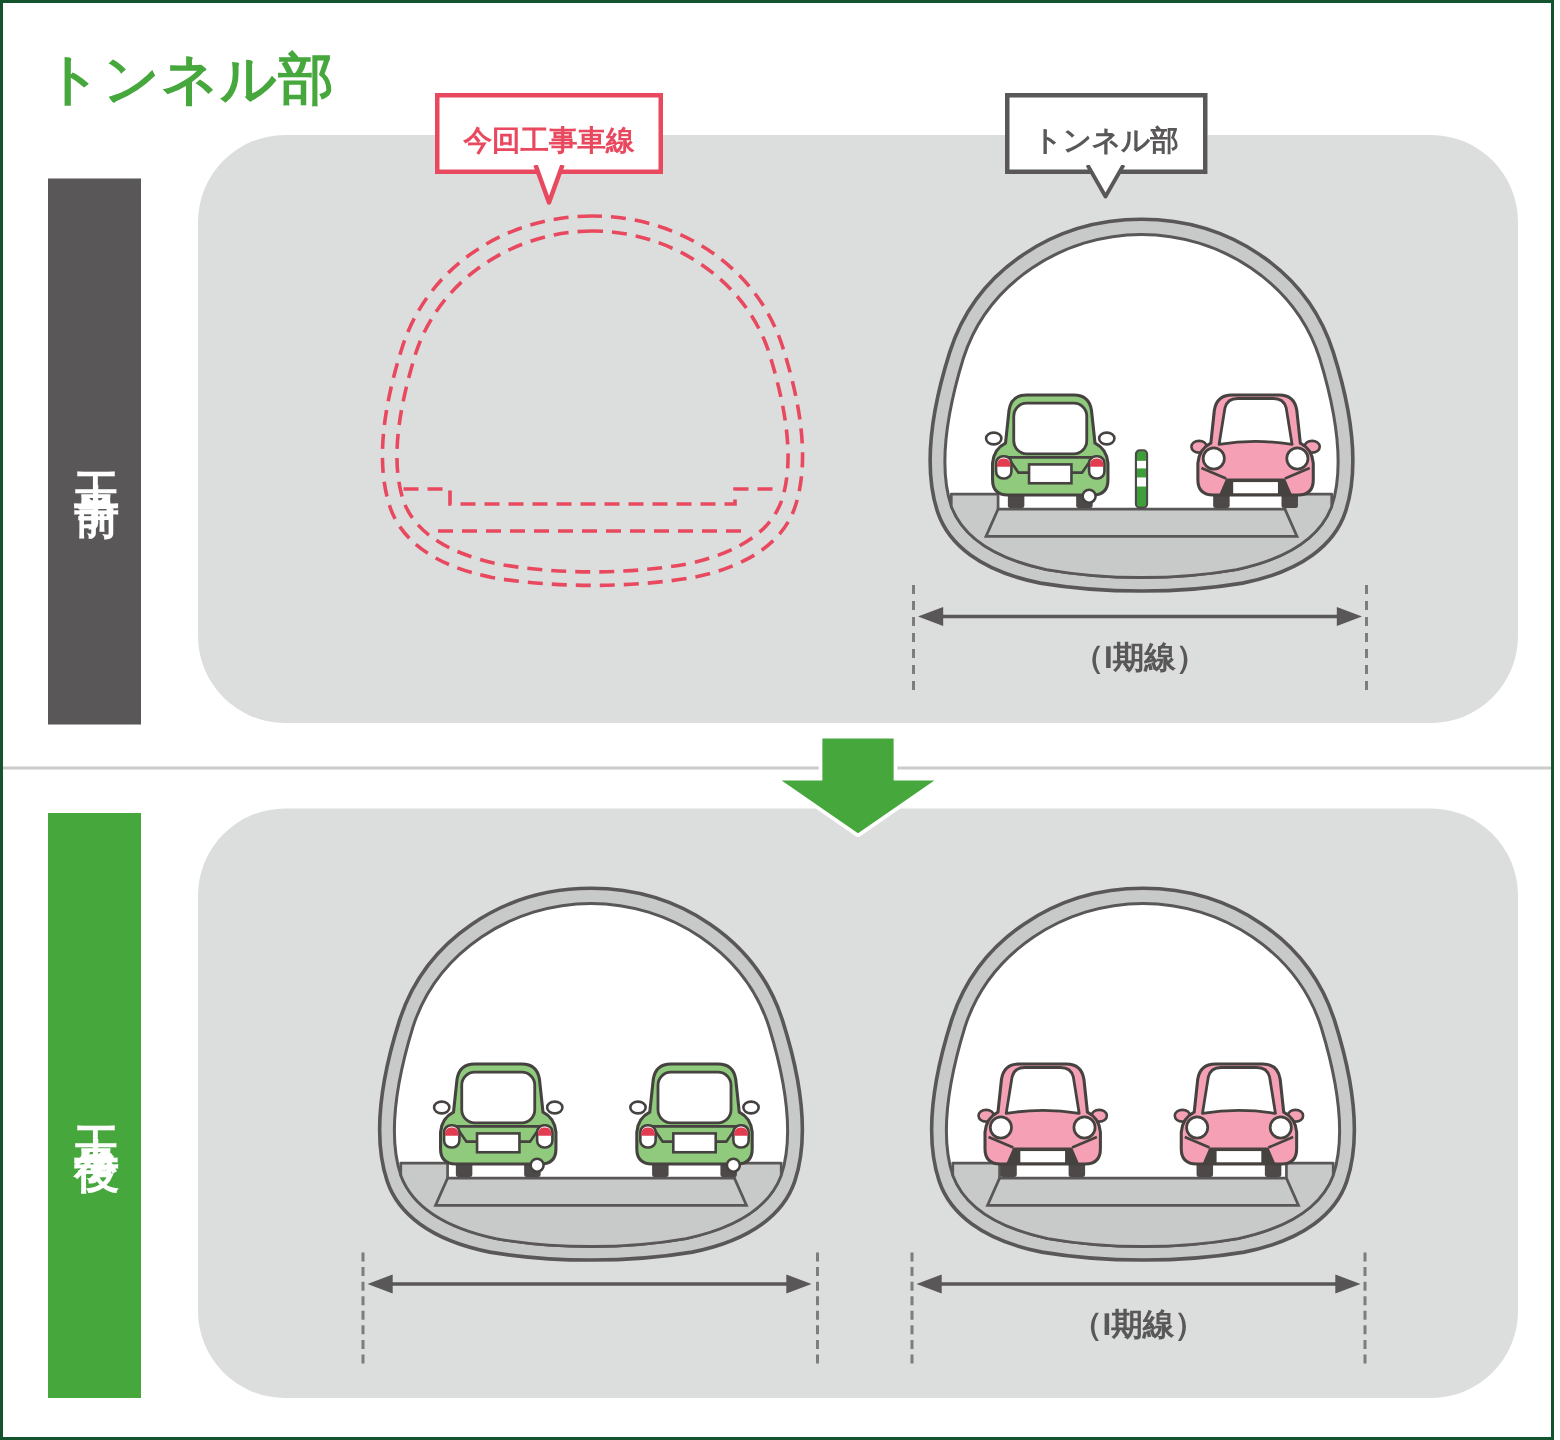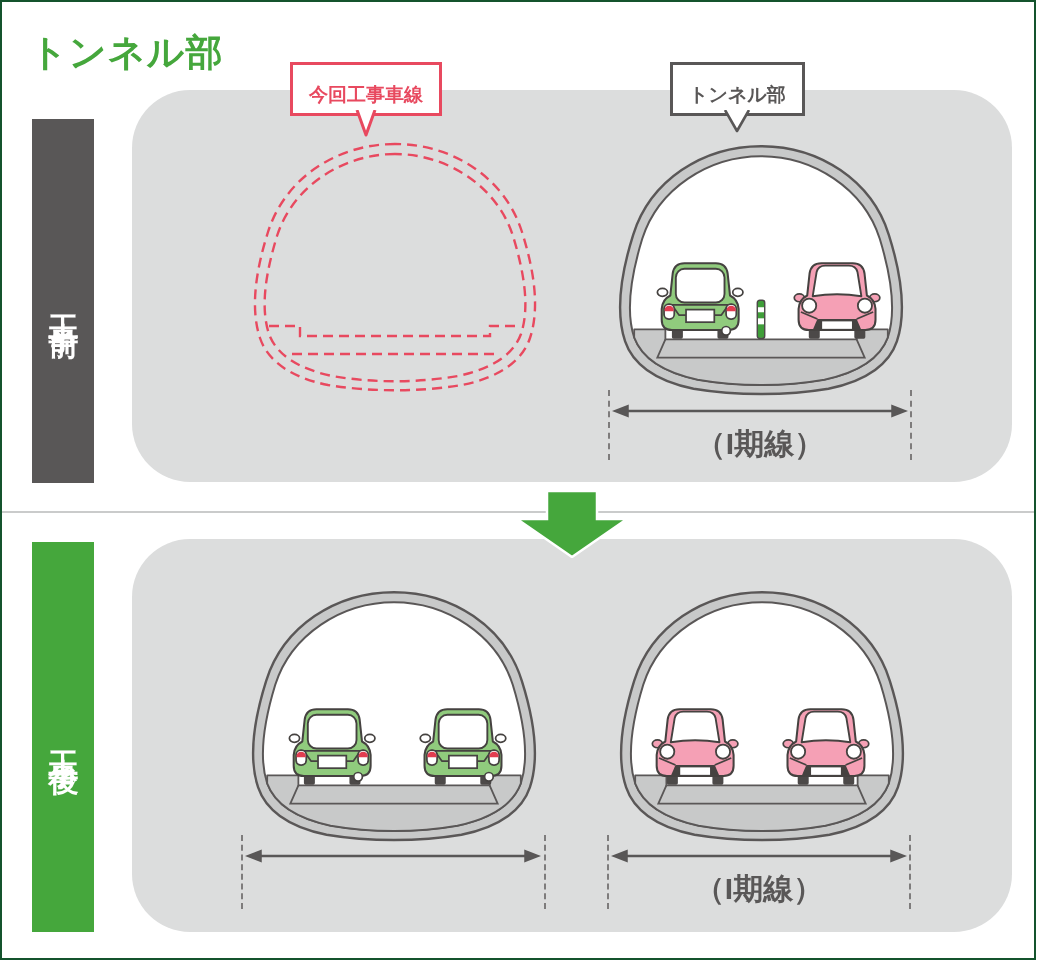--- a/index.html
+++ b/index.html
@@ -35,21 +35,21 @@
   
   #divider{left:0;top:509px;width:1040px;height:2px;background:#cacbcb;z-index:1;}
   #transition-arrow{left:514px;top:488px;z-index:2;}
   
   .dim{z-index:3;}
   .dim .dash{position:absolute;top:0;bottom:0;width:0;border-left:2px dashed #7e7c7c;}
   .dim .dash.left{left:0;}
   .dim .dash.right{right:0;}
   .dim svg{position:absolute;left:4px;right:4px;}
   .dim .dim-label{position:absolute;left:0;width:100%;text-align:center;
-    font-size:30px;font-weight:600;color:var(--dark_gray,#595757);}
+    font-size:21px;font-weight:600;color:var(--dark_gray,#595757);}
   #dim-before{left:606px;top:388px;width:304px;height:70px;}
   #dim-after-left{left:239px;top:833px;width:305px;height:74px;}
   #dim-after-right{left:605px;top:833px;width:304px;height:74px;}
   .dim .arrow-line{top:12px;width:296px;height:18px;}
   .dim .dim-label{top:34px;}
   
   .tunnel-svg{z-index:2;}
 </style>
 </head>
 <body>

